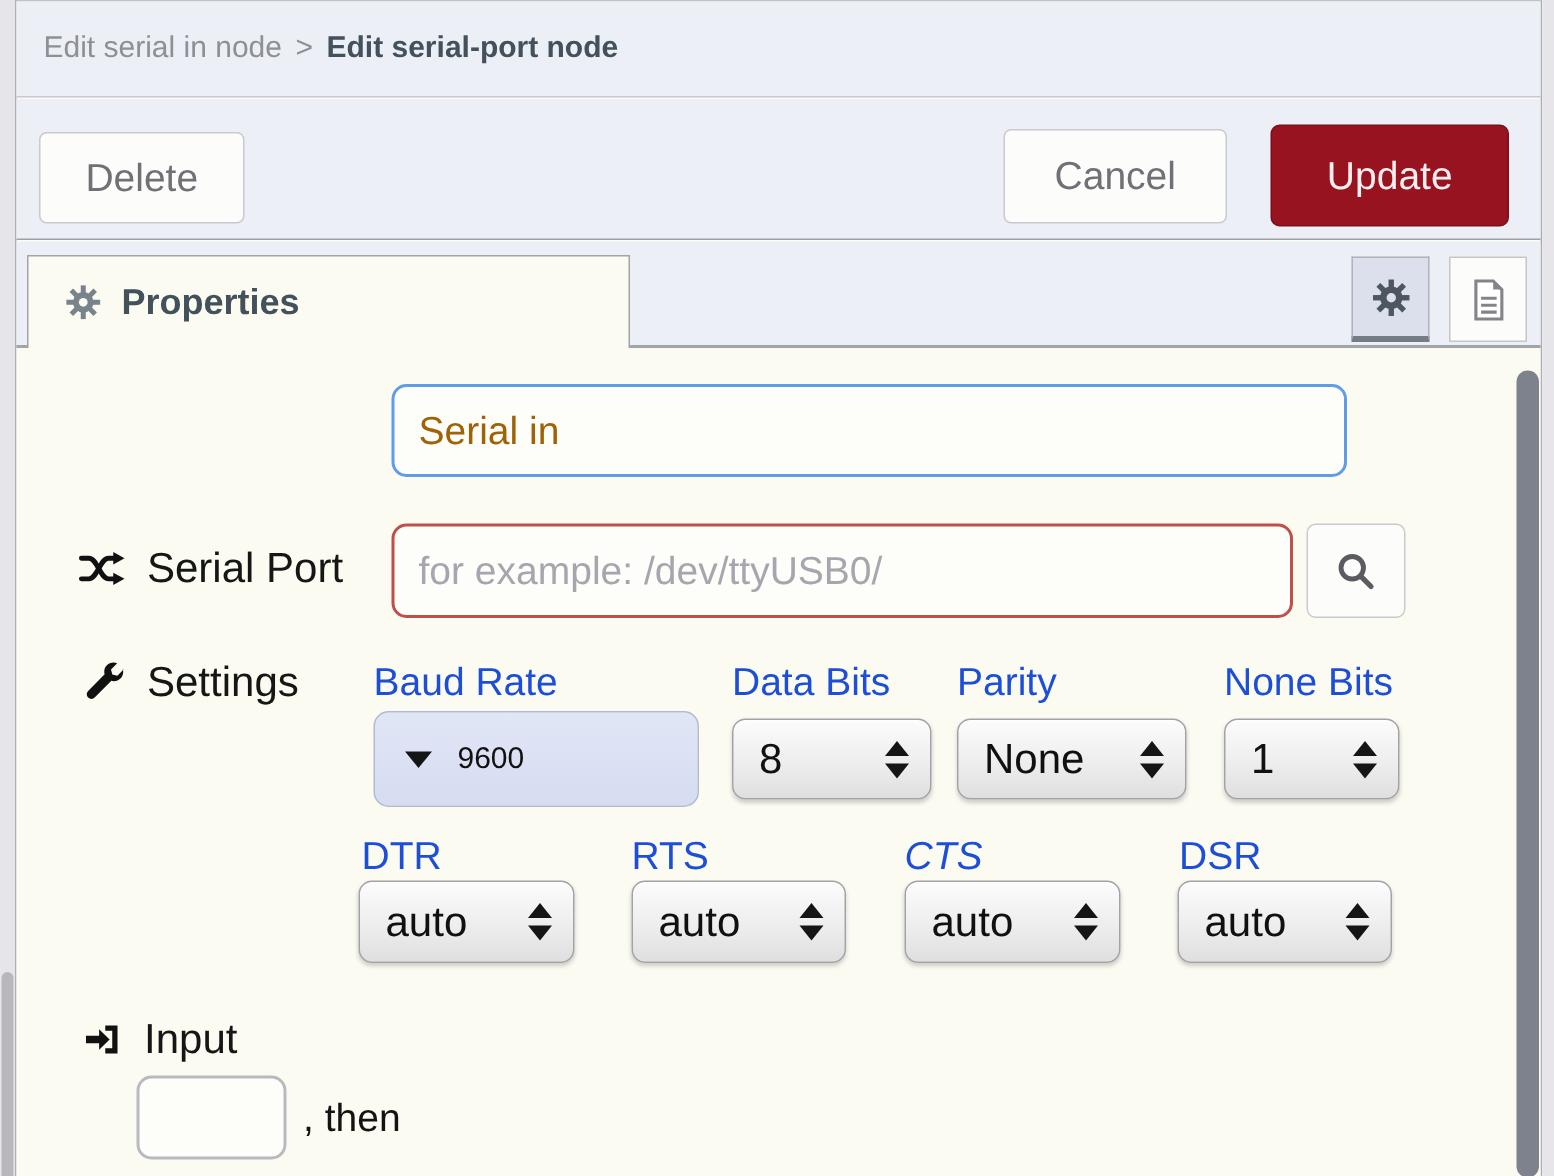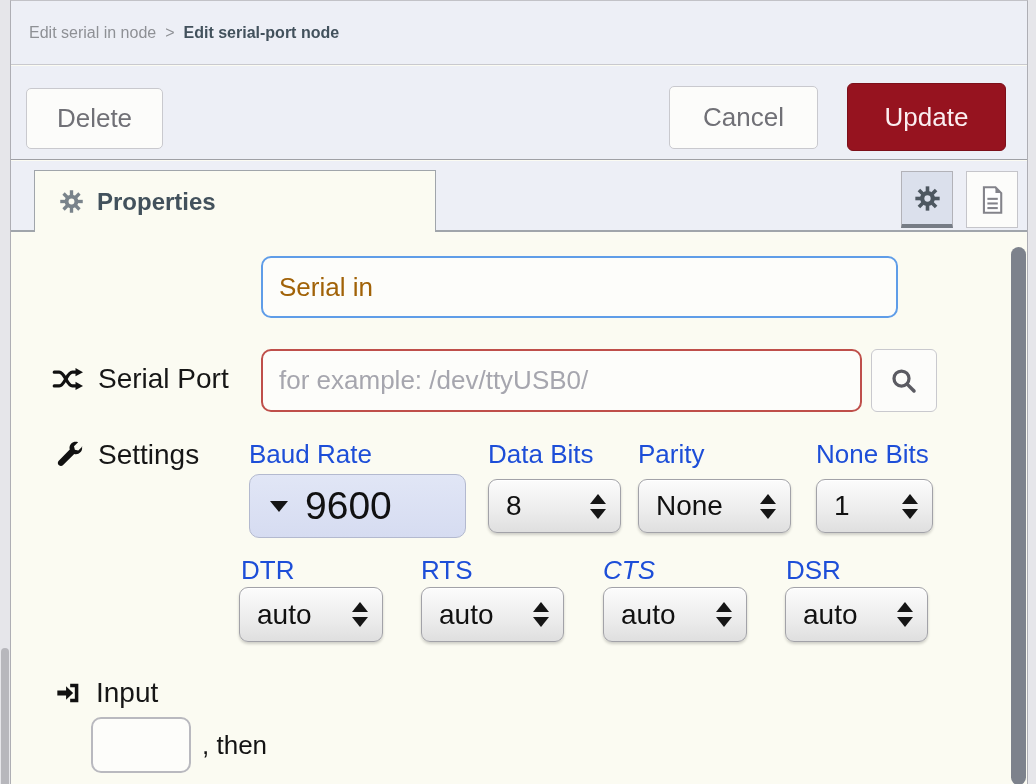--- a/index.html
+++ b/index.html
@@ -9,38 +9,38 @@
   
   .left-strip{position:absolute;left:0;top:0;width:10px;height:784px;background:#e6e6ea;}
   .left-thumb{position:absolute;left:1px;top:648px;width:8px;height:140px;background:#b7b7bc;border-radius:4px;}
   .right-strip{position:absolute;left:1029px;top:0;width:7px;height:784px;background:#e6e6ea;}
 
   
   .dialog{position:absolute;left:10px;top:0;width:1018px;height:784px;background:#fbfbf2;
           border-left:1px solid #aeaeb4;border-right:1px solid #aeaeb4;border-top:1px solid #c2c2c7;box-sizing:border-box;}
 
   .hdr{position:absolute;left:0;top:0;width:100%;height:64px;background:#edeff6;border-bottom:1px solid #c9c9ce;
-       display:flex;align-items:center;padding-left:18px;box-sizing:border-box;font-size:16px;}
+       display:flex;align-items:center;padding-left:18px;box-sizing:border-box;font-size:20px;}
   .crumb-dim{color:#8e9095;}
   .crumb-sep{color:#8e9095;margin:0 9px;}
   .crumb-active{color:#42515c;font-weight:bold;}
 
   .btnbar{position:absolute;left:0;top:65px;width:100%;height:94px;background:#edeff6;border-bottom:1px solid #9fa0a5;box-sizing:border-box;}
 
   .btn{position:absolute;display:flex;align-items:center;justify-content:center;font-size:26px;cursor:default;box-sizing:border-box;}
   .btn-plain{background:#fcfcfa;border:1px solid #c9c9ce;border-radius:5px;color:#707076;}
   .btn-delete{left:15px;top:87px;width:137px;height:61px;}
   .btn-cancel{left:658px;top:85px;width:149px;height:63px;}
   .btn-update{left:836px;top:82px;width:159px;height:68px;background:#96131f;border:1px solid #7c0f19;border-radius:6px;color:#fbeef0;}
 
   
   .tabline{position:absolute;left:0;top:229px;width:100%;height:2px;background:#a0a5ab;}
   .tabbar-bg{position:absolute;left:0;top:160px;width:100%;height:69px;background:#edeff6;}
   .tab{position:absolute;left:7px;top:169px;width:402px;height:62px;background:#fbfbf2;border:1px solid #a0a5ab;border-bottom:none;
-       box-sizing:border-box;display:flex;align-items:center;gap:13px;padding-left:24px;z-index:3;margin-left:16px;}
+       box-sizing:border-box;display:flex;align-items:center;gap:13px;padding-left:24px;z-index:3;}
   .tab-label{font-size:24px;font-weight:bold;color:#42515c;}
   .sq-btn{position:absolute;width:52px;height:57px;box-sizing:border-box;display:flex;align-items:center;justify-content:center;z-index:3;}
   .sq-gear{left:890px;top:170px;background:#dbe0ec;border:1px solid #b2b2b8;border-bottom:4px solid #767c85;}
   .sq-doc{left:955px;top:170px;background:#fcfcfa;border:1px solid #c5c5ca;}
 
   
   .form{position:absolute;left:0;top:231px;width:100%;height:553px;background:#fbfbf2;}
 
   .rowlab{position:absolute;display:flex;align-items:center;gap:13px;}
   .rowlab .lab{font-size:28px;color:#161616;}
@@ -49,21 +49,21 @@
   .txt-input{position:absolute;box-sizing:border-box;background:#fdfdfa;font-family:"Liberation Sans",sans-serif;
              font-size:26px;color:#a16207;padding:4px 16px;outline:none;}
   .inp-name{left:250px;top:255px;width:637px;height:62px;border:2px solid #5f9de8;border-radius:10px;}
   .inp-serial{left:250px;top:348px;width:601px;height:63px;border:2px solid #bf4f4a;border-radius:10px;}
   .inp-serial::placeholder{color:#a6a6ae;opacity:1;}
   .search-btn{position:absolute;left:860px;top:348px;width:66px;height:63px;background:#fcfcfa;border:1px solid #c9c9ce;
               border-radius:6px;box-sizing:border-box;display:flex;align-items:center;justify-content:center;}
 
   .baudsel{position:absolute;left:238px;top:473px;width:217px;height:64px;background:linear-gradient(180deg,#e1e6f6,#d6dcf1);
            border:1px solid #b3b9cf;border-radius:10px;box-sizing:border-box;display:flex;align-items:center;gap:17px;
-           padding:0 20px;font-size:39px;color:#111;}
+           padding:0 20px;font-size:20px;color:#111;}
   .caret-down{width:0;height:0;border-left:9px solid transparent;border-right:9px solid transparent;border-top:11px solid #151515;}
 
   .macsel{position:absolute;height:54px;border-radius:9px;border:1px solid #a2a2a8;box-sizing:border-box;
           background:linear-gradient(180deg,#fcfcfc 0%,#ececec 60%,#dfdfdf 100%);
           box-shadow:0 2px 3px rgba(0,0,0,.18), inset 0 1px 0 #ffffff;
           display:flex;align-items:center;padding:0 14px 0 17px;font-size:28px;color:#111;}
   .updown{margin-left:auto;display:flex;flex-direction:column;gap:5px;align-items:center;}
   .tri-up{width:0;height:0;border-left:8px solid transparent;border-right:8px solid transparent;border-bottom:10px solid #151515;}
   .tri-dn{width:0;height:0;border-left:8px solid transparent;border-right:8px solid transparent;border-top:10px solid #151515;}
 

